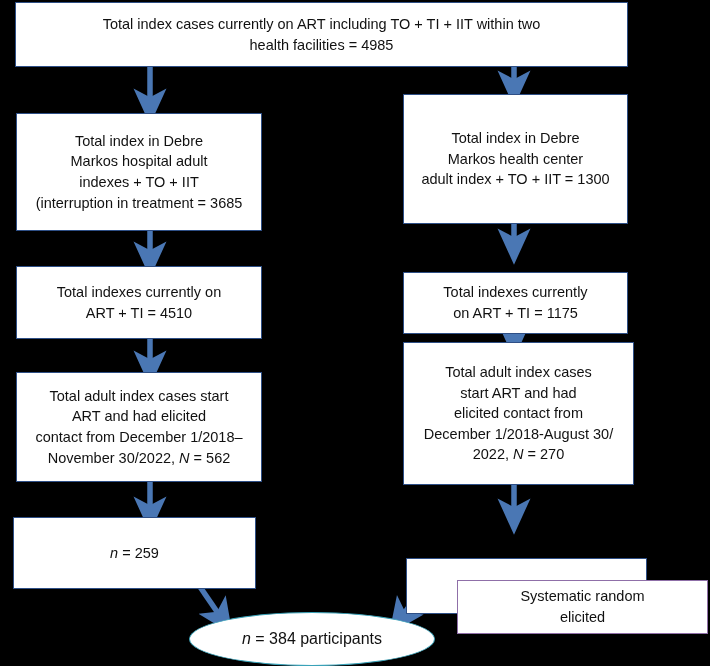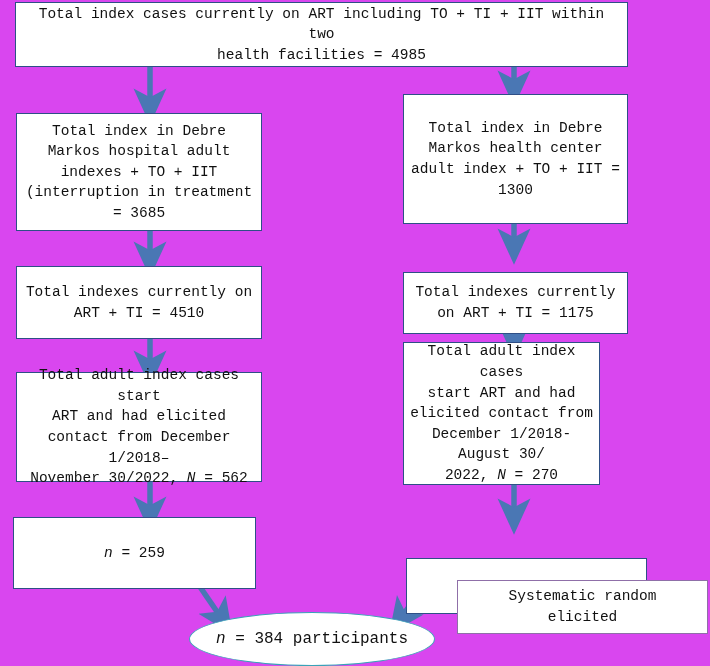--- a/index.html
+++ b/index.html
@@ -4,22 +4,22 @@
 <style>
   html, body {
     margin: 0;
     padding: 0;
     background: #ffffff;
   }
   #canvas {
     position: relative;
     width: 710px;
     height: 666px;
-    background: #d946ef;
-    font-family: Liberation Mono, monospace;
+    background: #000000;
+    font-family: Liberation Sans, sans-serif;
     overflow: hidden;
   }
   .box {
     position: absolute;
     box-sizing: border-box;
     border: 1.6px solid #2e4f86;
     background: #ffffff;
     display: flex;
     align-items: center;
     justify-content: center;
@@ -110,21 +110,21 @@
 on ART + TI = 1175</span>
   </div>
 
   <div class="box" style="left:16px; top:372px; width:246px; height:110px;">
     <span class="txt"><span>Total adult index cases start
 ART and had elicited
 contact from December 1/2018–
 November 30/2022, </span><span class="ital">N</span><span> = 562</span></span>
   </div>
 
-  <div class="box" style="left:403px; top:342px; width:197px; height:143px;">
+  <div class="box" style="left:403px; top:342px; width:231px; height:143px;">
     <span class="txt"><span>Total adult index cases
 start ART and had
 elicited contact from
 December 1/2018-August 30/
 2022, </span><span class="ital">N</span><span> = 270</span></span>
   </div>
 
   <div class="box" style="left:13px; top:517px; width:243px; height:72px;">
     <span class="txt"><span class="ital">n</span><span> = 259</span></span>
   </div>

